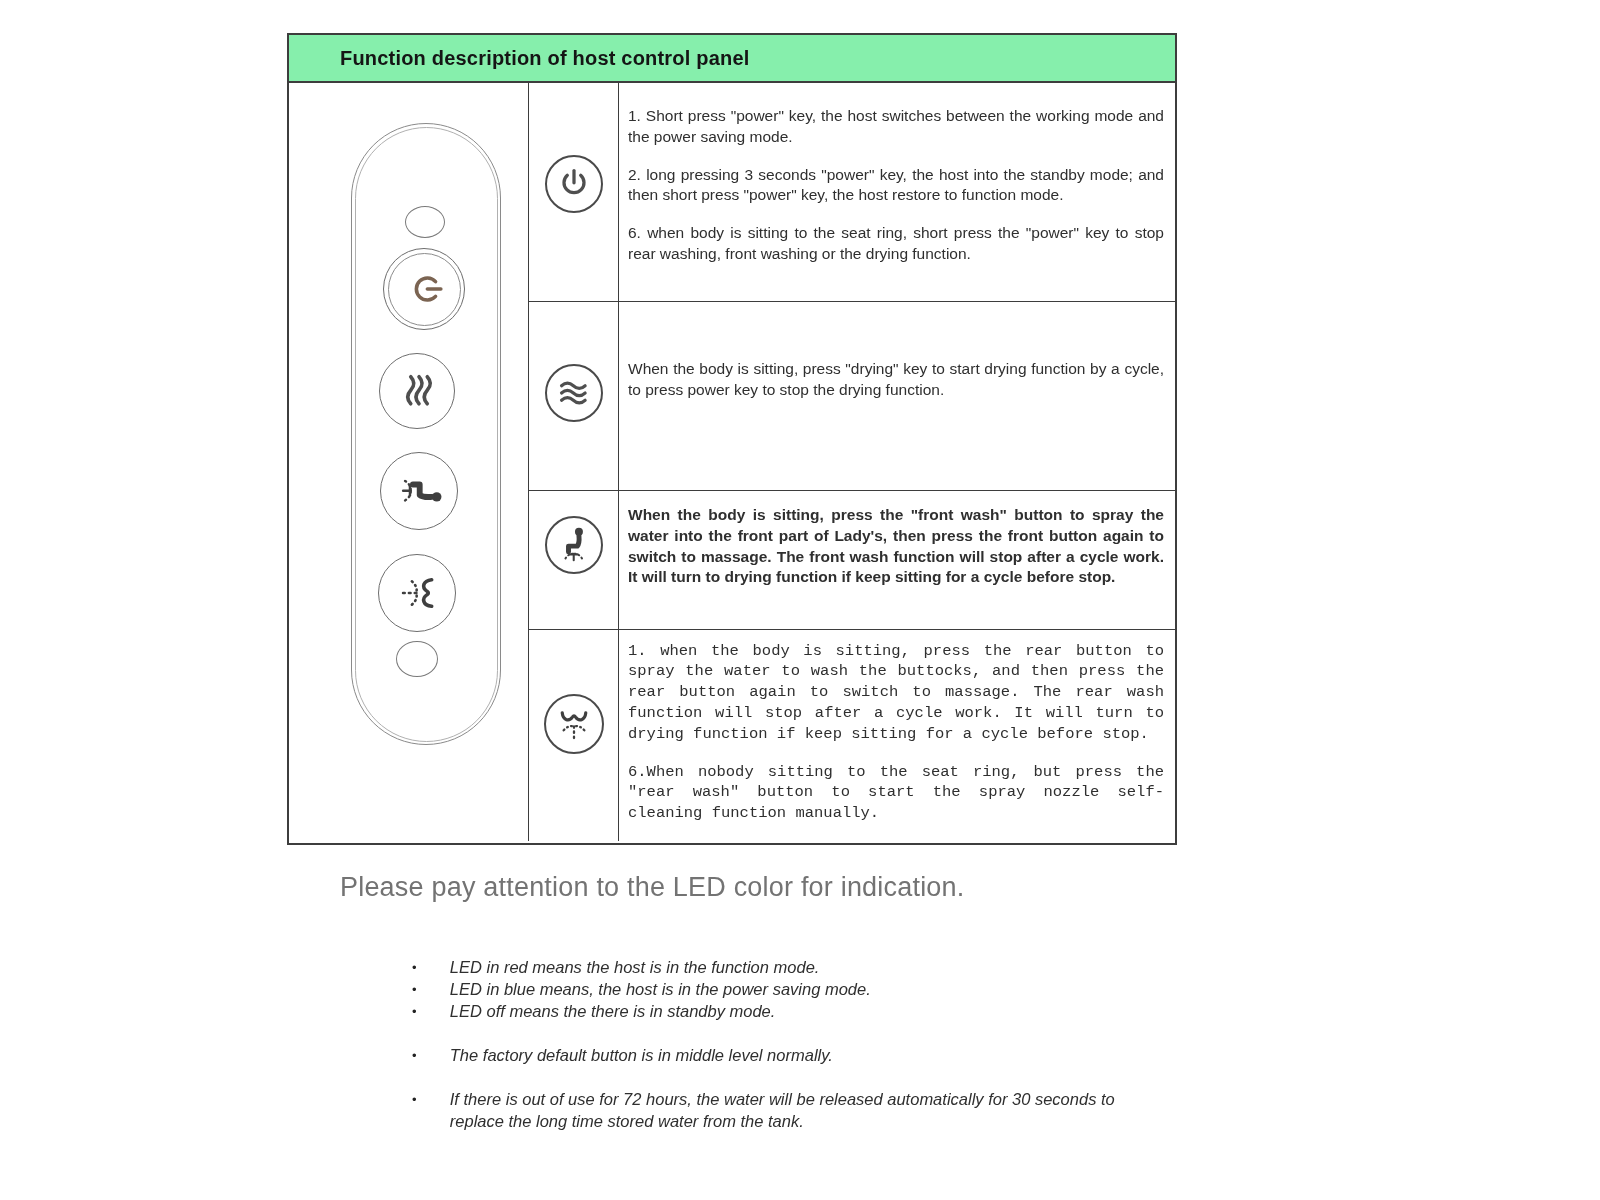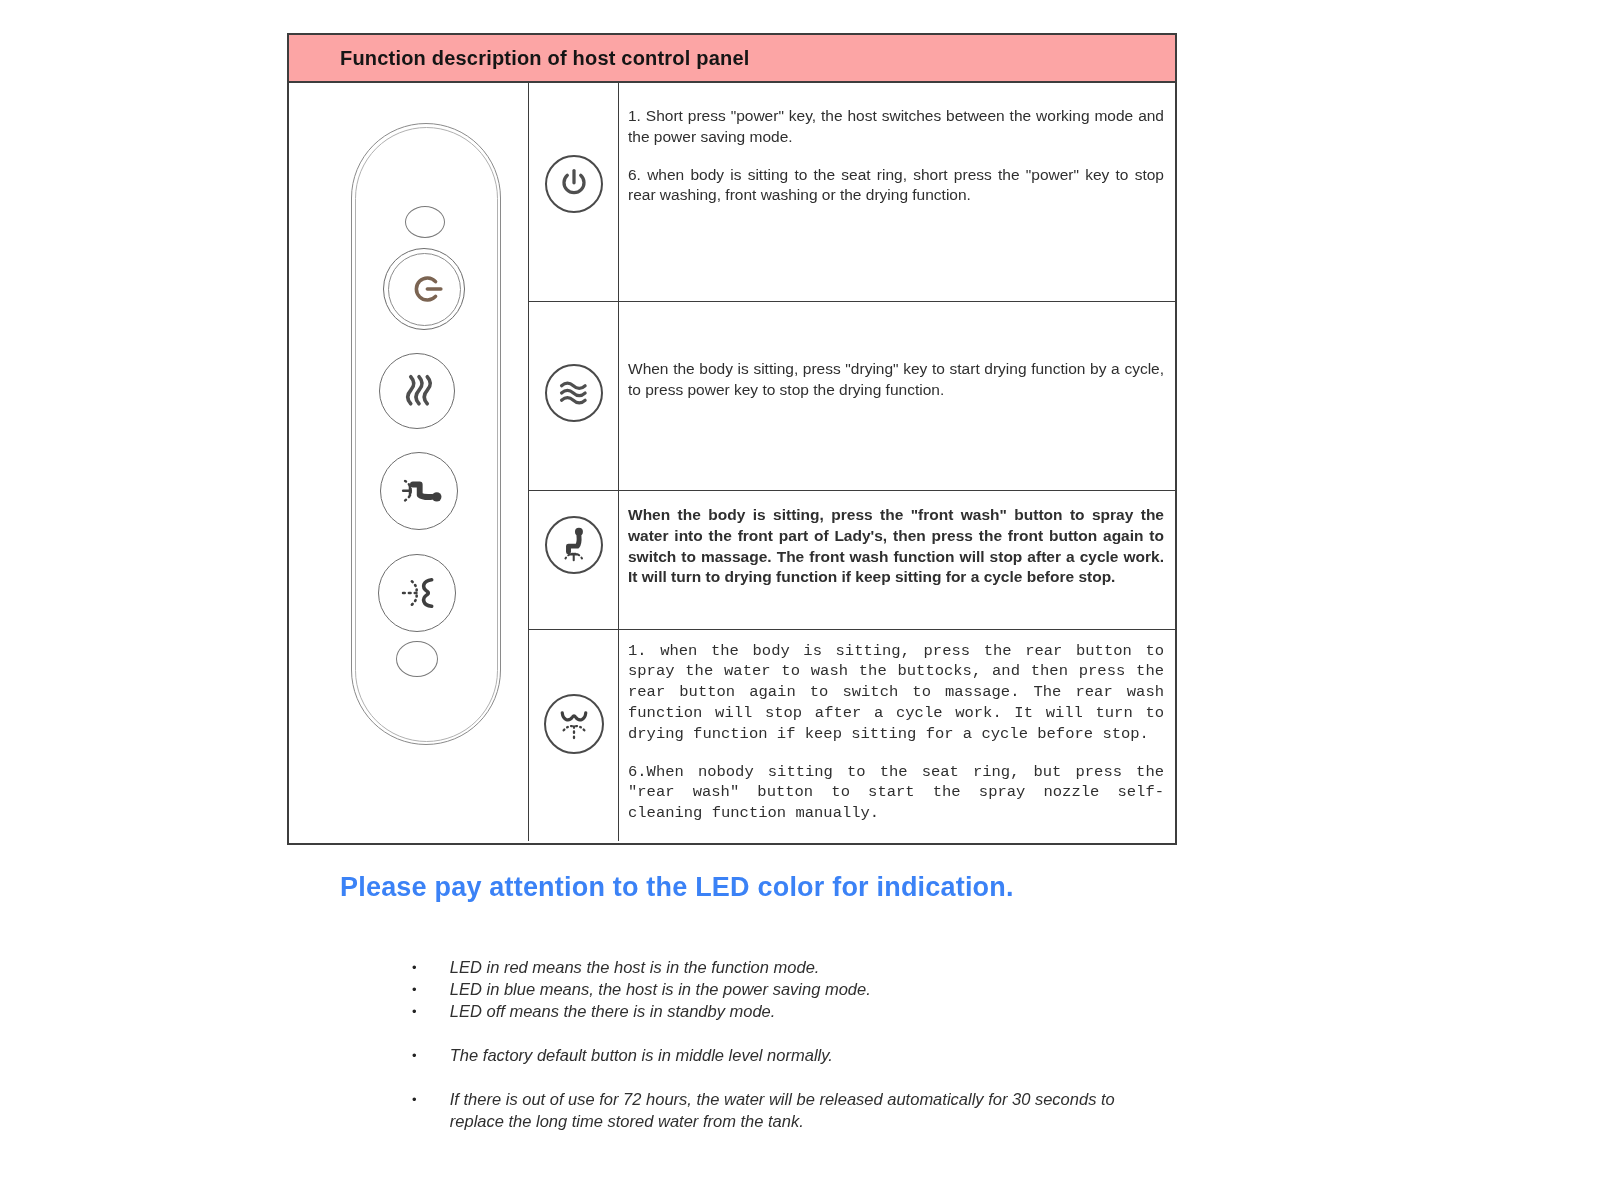--- a/index.html
+++ b/index.html
@@ -8,21 +8,21 @@
     position: relative; width: 1600px; height: 1200px; background:#ffffff;
     font-family: "Liberation Sans", sans-serif; color:#333;
   }
 
   
   .fn-table {
     position:absolute; left:287px; top:33px; width:890px; height:812px;
     border:2px solid #3d3d3d; background:#fff;
   }
   .tbl-header {
-    height:48px; background:#fca5a5; border-bottom:2px solid #3d3d3d;
+    height:48px; background:#86efac; border-bottom:2px solid #3d3d3d;
     font-size:20px; font-weight:bold; color:#151515;
     line-height:46px; padding-left:51px; letter-spacing:.2px;
   }
   .tbl-body { display:flex; height:758px; }
   .panel-cell { width:240px; border-right:1.5px solid #3d3d3d; position:relative; }
   .rows { flex:1; display:flex; flex-direction:column; }
   .row { display:flex; border-bottom:1.5px solid #3d3d3d; }
   .row.r1 { height:231px; }
   .row.r2 { height:199px; }
   .row.r3 { height:146px;font-weight:bold; }
@@ -71,21 +71,21 @@
   .rbtn.power .ring { position:absolute; inset:3.5px; border:1.4px solid #8c8c8c; border-radius:50%; }
   .rbtn.dry   { left:27px; top:229px; width:76px; height:76px; }
   .rbtn.front { left:28px; top:328px; width:78px; height:78px; }
   .rbtn.rear  { left:26px; top:430px; width:78px; height:78px; }
   .rot { display:block; transform:rotate(90deg); }
   .rbtn.power svg { stroke:#7b6452; }
 
   
   .notice-heading {
     position:absolute; left:340px; top:872px;
-    font-size:27px; font-weight:bold; color:#3b82f6; letter-spacing:.2px;
+    font-size:27px; font-weight:normal; color:#737373; letter-spacing:.2px;
   }
   .bullets { position:absolute; left:412px; top:956px; width:720px; }
   .bullet { display:flex; line-height:22px; font-size:16.5px; color:#2f2f2f; }
   .bullet .dot { width:12px; margin-right:26px; font-size:13px; transform:translateY(1px); color:#222; }
   .bullet .btxt { width:695px;font-style:italic; }
   .gap { margin-top:22px; }
 </style>
 </head>
 <body>
 
@@ -155,20 +155,21 @@
           <div class="icon-cell">
             <div class="icircle">
               <svg width="40" height="40" viewBox="0 0 32 32" fill="none" stroke="#4f4f4f" stroke-width="2.6" stroke-linecap="round">
                 <path d="M21.35 9.05 A8 8 0 1 1 10.65 9.05"></path>
                 <path d="M16 5.2 V15"></path>
               </svg>
             </div>
           </div>
           <div class="text-cell">
             <p>1. Short press "power" key, the host switches between the working mode and the power saving mode.</p>
+            <p>2. long pressing 3 seconds "power" key, the host into the standby mode; and then short press "power" key, the host restore to function mode.</p>
             <p>6. when body is sitting to the seat ring, short press the "power" key to stop rear washing, front washing or the drying function.</p>
           </div>
         </div>
 
         <div class="row r2">
           <div class="icon-cell">
             <div class="icircle">
               <svg width="42" height="42" viewBox="0 0 32 32" fill="none" stroke="#4f4f4f" stroke-width="2.4" stroke-linecap="round">
                 <path d="M6.5 10.5 C9.5 7.8 12.5 7.8 15.5 10.5 C18.5 13.2 21.5 13.2 24.5 10.5"></path>
                 <path d="M6.5 16 C9.5 13.3 12.5 13.3 15.5 16 C18.5 18.7 21.5 18.7 24.5 16"></path>

